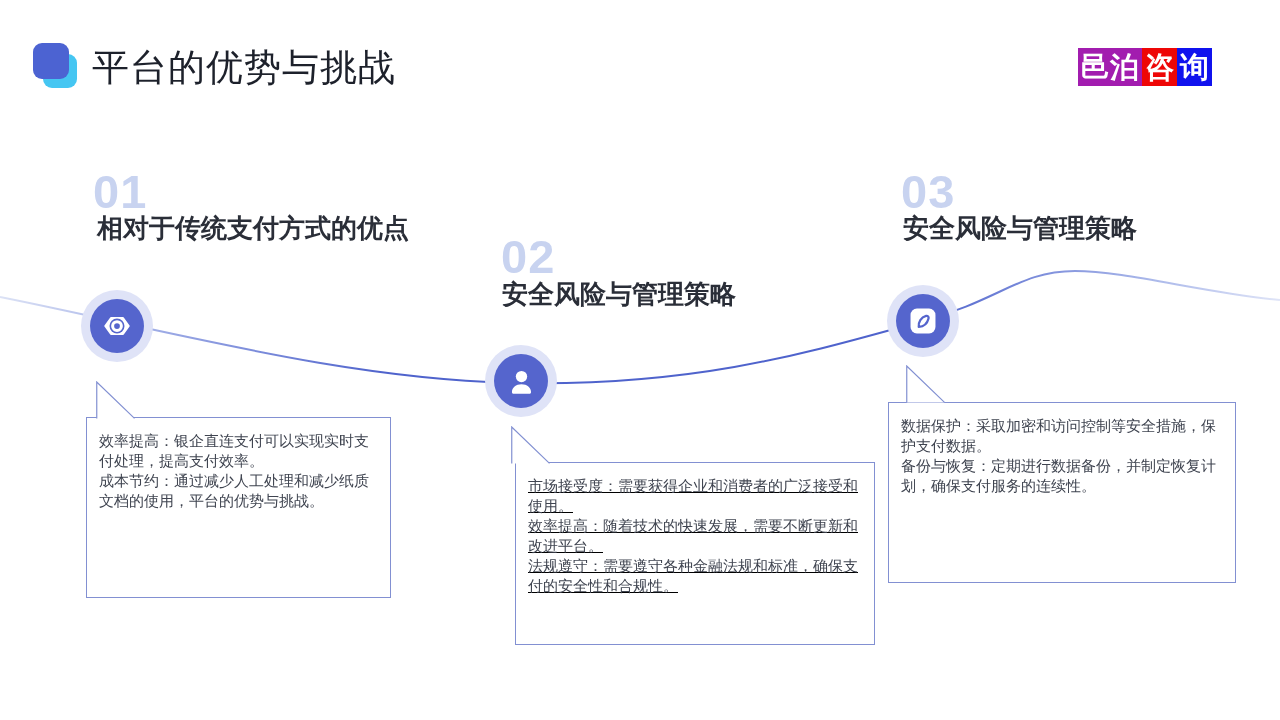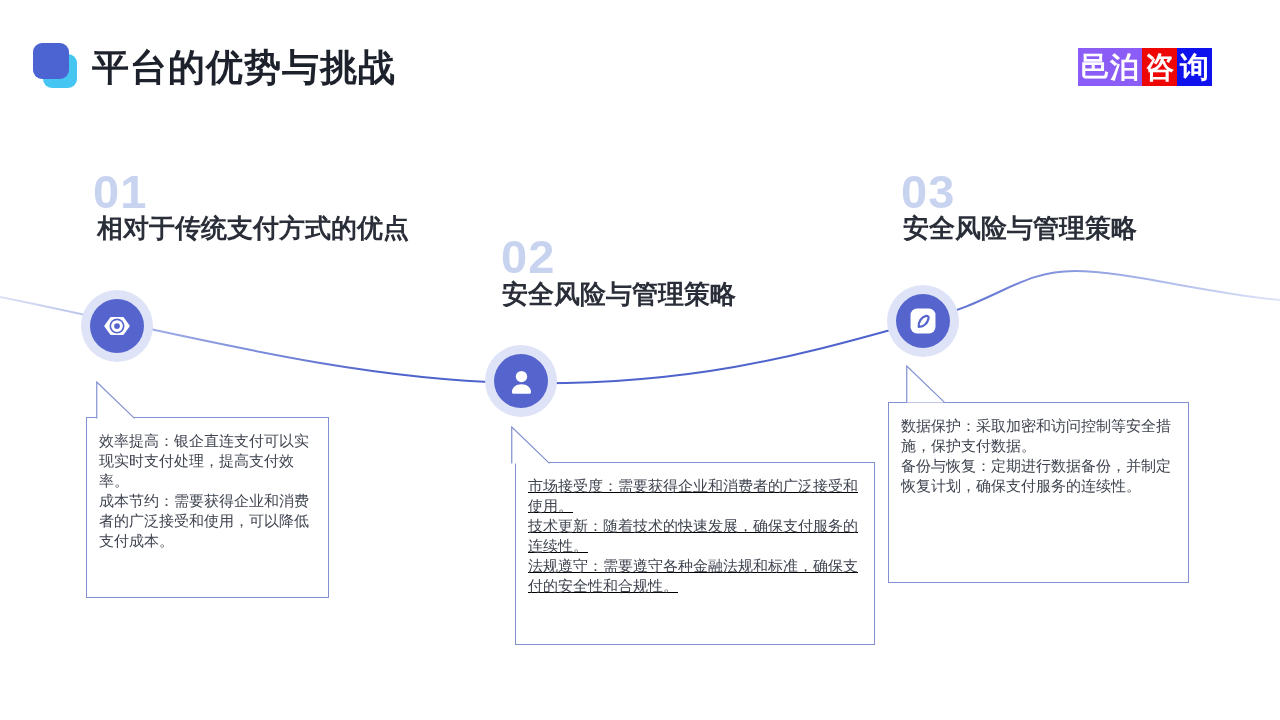--- a/index.html
+++ b/index.html
@@ -6,47 +6,47 @@
   .slide{
     position:relative;width:1280px;height:720px;overflow:hidden;background:#ffffff;
     font-family:"Liberation Sans",sans-serif;
   }
   
   .title-icon{position:absolute;left:33px;top:43px;width:48px;height:48px;}
   .title-icon .sq-cyan{position:absolute;left:10px;top:11px;width:34px;height:34px;border-radius:9px;background:#45c6f2;}
   .title-icon .sq-blue{position:absolute;left:0;top:0;width:36px;height:36px;border-radius:9px;background:#4c63d2;}
   .page-title{
     position:absolute;left:92px;top:44px;margin:0;font-size:37px;line-height:48px;
-    font-weight:700;color:#1d212b;letter-spacing:1px;
+    font-weight:400;color:#1d212b;letter-spacing:1px;
   }
   .logo{position:absolute;left:1078px;top:48px;display:flex;height:38px;
     font-family:"Liberation Serif",serif;font-size:29px;line-height:38px;font-weight:700;color:#ffffff;}
   .logo span{display:block;padding:0 3px;white-space:nowrap;}
-  .logo .lg-black{background:#8b5cf6;}
+  .logo .lg-black{background:#a21caf;}
   .logo .lg-red{background:#ee0606;}
   .logo .lg-blue{background:#1012ee;}
   
   .wave{position:absolute;left:0;top:0;width:1280px;height:720px;pointer-events:none;}
   
   .sec-number{position:absolute;margin:0;font-size:47px;line-height:1;font-weight:800;color:#c8d3f0;letter-spacing:1px;}
   .sec-heading{position:absolute;margin:0;font-size:26px;line-height:1.2;font-weight:700;color:#2a2e38;}
   .n1{left:93px;top:168px;} .h1{left:97px;top:213px;}
   .n2{left:501px;top:233px;} .h2{left:502px;top:279px;}
   .n3{left:901px;top:168px;} .h3{left:903px;top:213px;}
   
   .icon-ring{position:absolute;width:72px;height:72px;border-radius:50%;background:#dfe3f7;
     display:flex;align-items:center;justify-content:center;}
   .icon-inner{width:54px;height:54px;border-radius:50%;background:#5565cd;
     display:flex;align-items:center;justify-content:center;}
   .ring1{left:81px;top:290px;} .ring2{left:485px;top:345px;} .ring3{left:887px;top:285px;}
   
   .callout{position:absolute;background:#ffffff;border:1px solid #8290d2;box-sizing:border-box;}
-  .box1{left:86px;top:417px;width:243px;height:181px;}
+  .box1{left:86px;top:417px;width:305px;height:181px;}
   .box2{left:515px;top:462px;width:360px;height:183px;text-decoration:underline;}
-  .box3{left:888px;top:402px;width:301px;height:181px;}
+  .box3{left:888px;top:402px;width:348px;height:181px;}
   .callout .body{padding:13px 8px 0 12px;font-size:15px;line-height:20px;color:#3f4450;}
   .callout .body div{margin:0;}
   .tail{position:absolute;width:40px;height:38px;}
   .tail1{left:96px;top:381px;} .tail2{left:511px;top:426px;} .tail3{left:906px;top:365px;}
 </style>
 </head>
 <body>
 
 <div class="slide">
 
@@ -108,31 +108,31 @@
       <svg width="34" height="34" viewBox="0 0 24 24">
         <rect x="3.2" y="3.2" width="17.6" height="17.6" rx="4.5" fill="#ffffff"></rect>
         <path d="M9.0,16.2 C8.6,12.8 10.6,9.3 14.2,8.4 C15.4,8.2 16.2,9.0 15.9,10.2 C15.0,13.9 12.4,15.9 9.0,16.2 Z" fill="none" stroke="#5565cd" stroke-width="1.6" stroke-linejoin="round"></path>
       </svg>
     </div>
   </div>
 
   <div class="callout box1">
     <div class="body">
       <div>效率提高：银企直连支付可以实现实时支付处理，提高支付效率。</div>
-      <div>成本节约：需要获得企业和消费者的广泛接受和使用，可以降低支付成本。</div>
+      <div>成本节约：通过减少人工处理和减少纸质文档的使用，平台的优势与挑战。</div>
     </div>
   </div>
   <svg class="tail tail1" viewBox="0 0 40 38">
     <path d="M0.75,37.4 V1 L38.5,37.4" fill="#ffffff" stroke="#8290d2" stroke-width="1.2"></path>
   </svg>
 
   <div class="callout box2">
     <div class="body">
       <div>市场接受度：需要获得企业和消费者的广泛接受和使用。</div>
-      <div>技术更新：随着技术的快速发展，确保支付服务的连续性。</div>
+      <div>效率提高：随着技术的快速发展，需要不断更新和改进平台。</div>
       <div>法规遵守：需要遵守各种金融法规和标准，确保支付的安全性和合规性。</div>
     </div>
   </div>
   <svg class="tail tail2" viewBox="0 0 40 38">
     <path d="M0.75,37.4 V1 L38.5,37.4" fill="#ffffff" stroke="#8290d2" stroke-width="1.2"></path>
   </svg>
 
   <div class="callout box3">
     <div class="body">
       <div>数据保护：采取加密和访问控制等安全措施，保护支付数据。</div>

